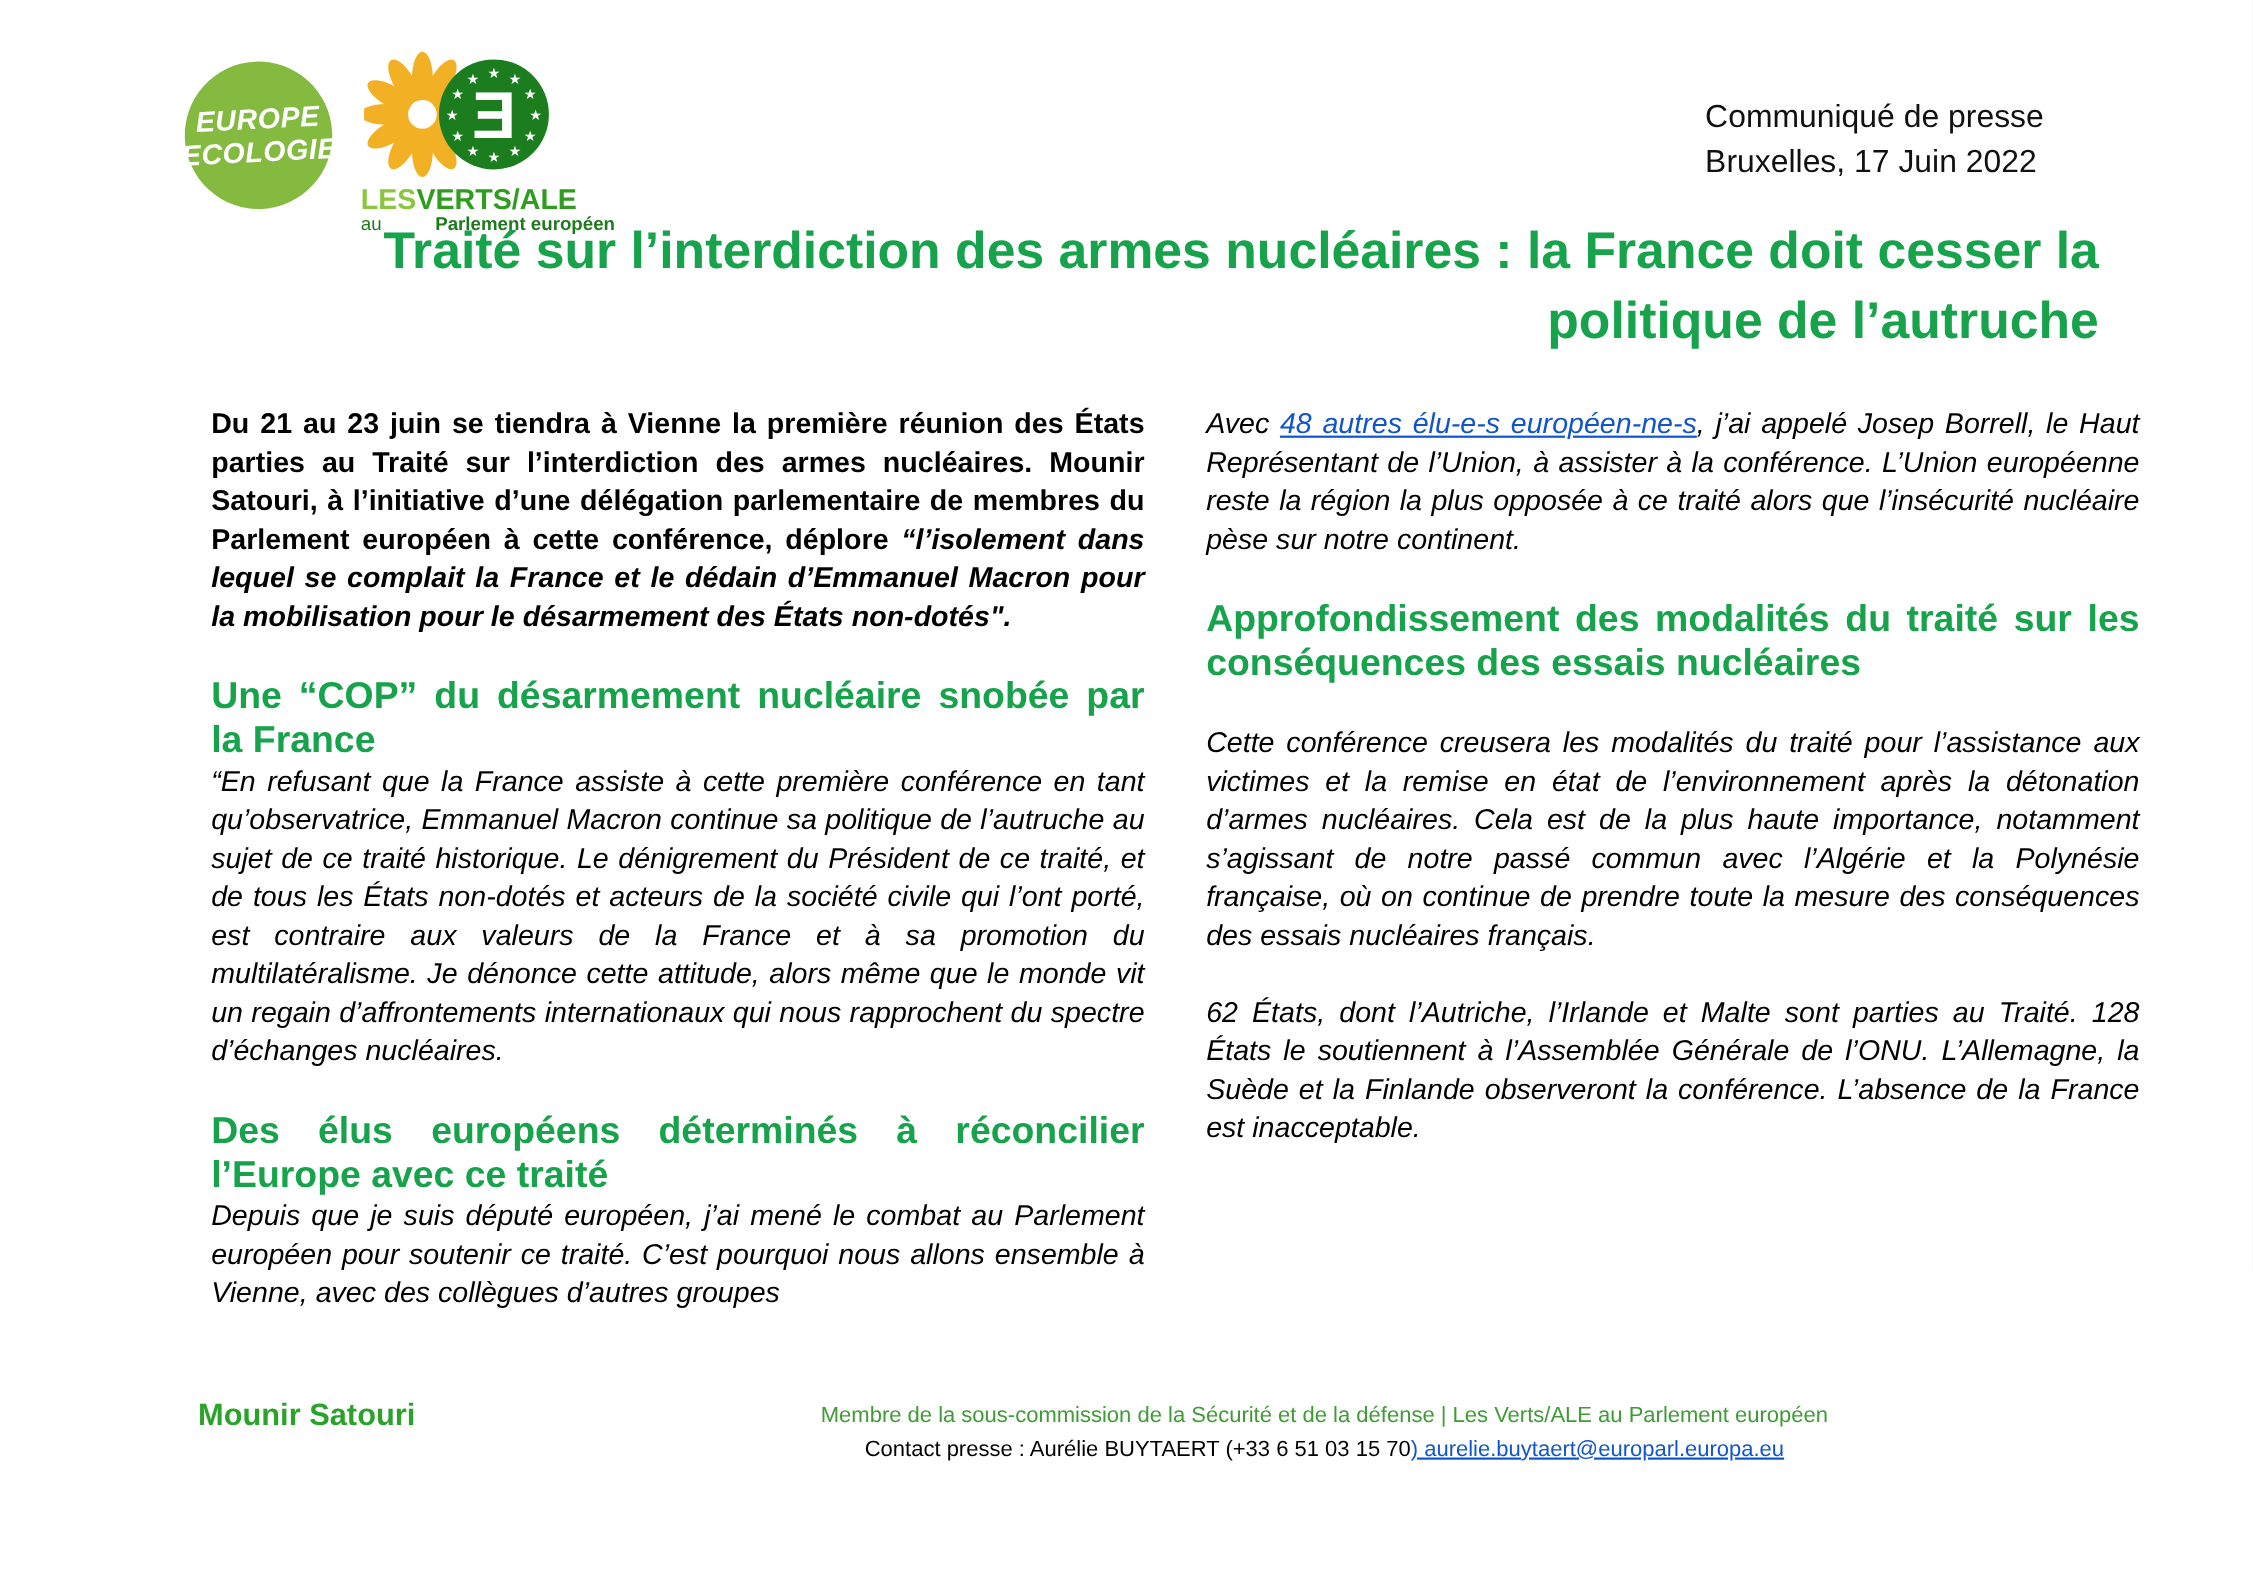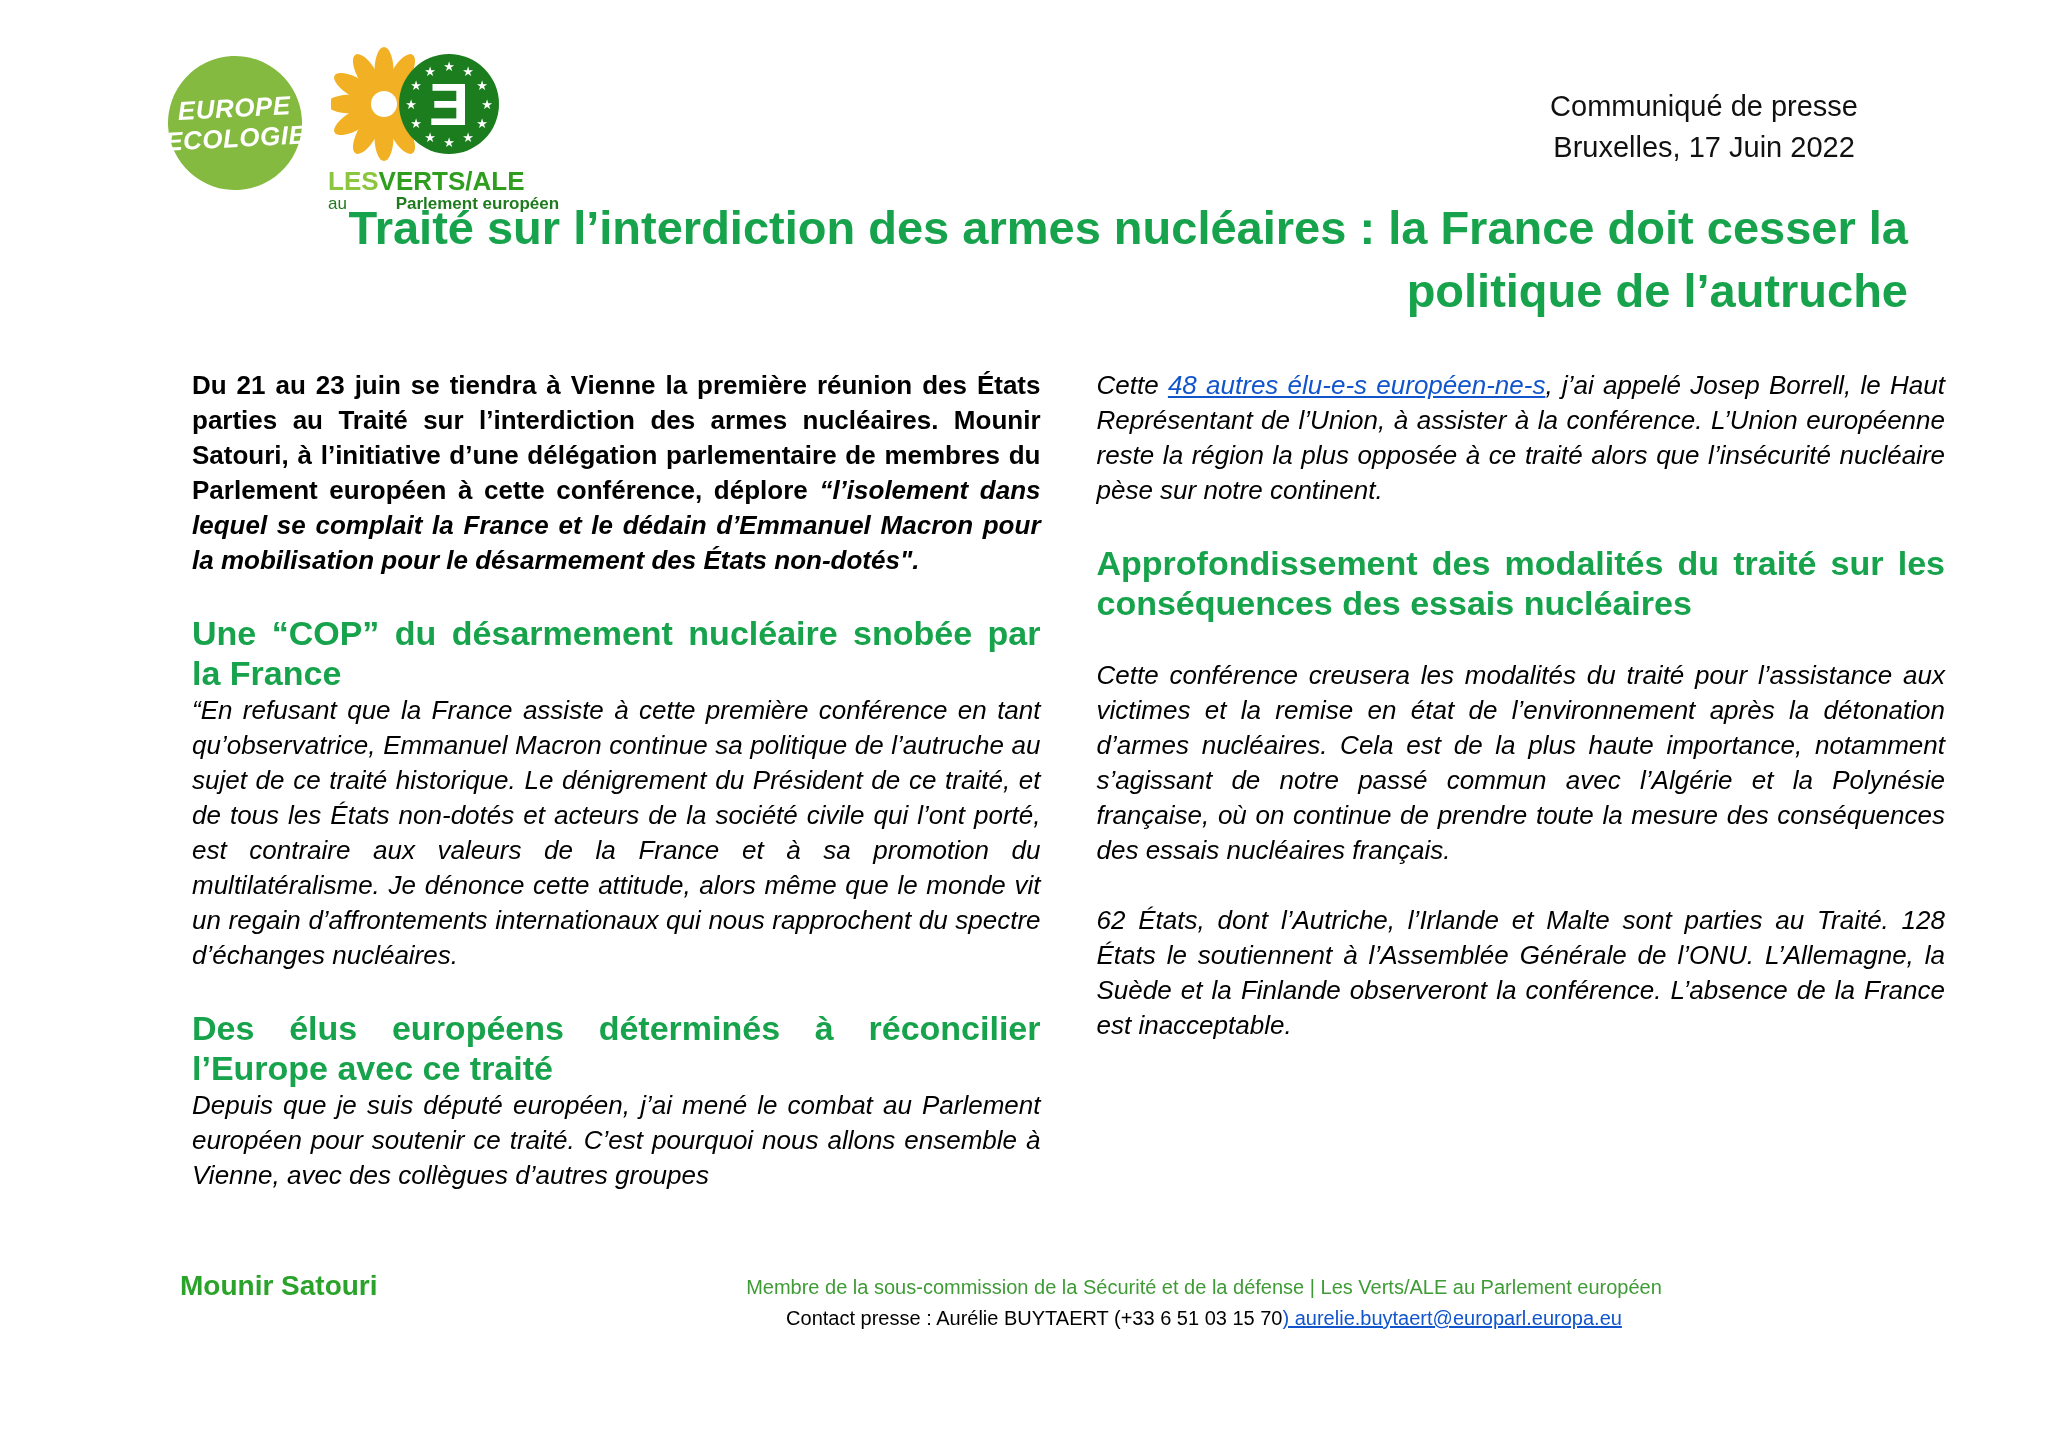--- a/index.html
+++ b/index.html
@@ -23,21 +23,21 @@
   .logo-verts{width:182px;text-align:center;}
   .logo-verts svg{display:block;margin:0 auto;}
   .verts-line{font-size:26px;line-height:26px;font-weight:bold;white-space:nowrap;text-align:center;}
   .verts-les{color:#8CC63F;font-weight:bold;}
   .verts-verts{color:#2F9E1F;}
   .verts-ale{color:#2F9E1F;}
   .verts-sub{font-size:17px;line-height:20px;color:#1F7A1E;white-space:nowrap;}
   .verts-sub b{font-weight:bold;padding-left:44px;}
   .dateline{
     position:absolute;top:86px;right:190px;
-    text-align:center;font-size:29px;line-height:41px;color:#111;
+    text-align:left;font-size:29px;line-height:41px;color:#111;
   }
   
   .title{
     position:absolute;top:196px;left:140px;right:140px;
     text-align:right;font-size:47px;line-height:63px;font-weight:bold;
     color:#17A24C;margin:0;
   }
   
   .columns{
     position:absolute;top:368px;left:192px;width:1753px;
@@ -124,21 +124,21 @@
   <main class="columns">
     <section class="col">
       <p class="lead"><span>Du 21 au 23 juin  se tiendra à Vienne la première réunion des États parties au Traité sur l’interdiction des armes nucléaires. Mounir Satouri, à l’initiative d’une délégation parlementaire de membres du Parlement européen à cette conférence, déplore </span><span class="bold-italic">“l’isolement dans lequel se complait la France et le dédain d’Emmanuel Macron pour la mobilisation pour le désarmement des États non-dotés".</span></p>
       <h2>Une “COP” du désarmement nucléaire snobée par la France</h2>
       <p class="italic">“En refusant que la France assiste à cette première conférence en tant qu’observatrice, Emmanuel Macron continue sa politique de l’autruche au sujet de ce traité historique. Le dénigrement du Président de ce traité, et de tous les États non-dotés et acteurs de la société civile qui l’ont porté, est contraire aux valeurs de la France et à sa promotion du multilatéralisme. Je dénonce cette attitude, alors même que le monde vit un regain d’affrontements internationaux qui nous rapprochent du spectre d’échanges nucléaires.</p>
       <h2>Des élus européens déterminés à réconcilier l’Europe avec ce traité</h2>
       <p class="italic">Depuis que je suis député européen, j’ai mené le combat au Parlement européen pour soutenir ce traité. C’est pourquoi nous allons ensemble à Vienne, avec des collègues d’autres groupes</p>
     </section>
 
     <section class="col">
-      <p class="italic"><span>Cette </span><a class="doc-link">48 autres élu-e-s européen-ne-s</a><span>, j’ai appelé Josep Borrell, le Haut Représentant de l’Union, à assister à la conférence. L’Union européenne reste la région la plus opposée à ce traité alors que l’insécurité nucléaire pèse sur notre continent.</span></p>
+      <p class="italic"><span>Avec </span><a class="doc-link">48 autres élu-e-s européen-ne-s</a><span>, j’ai appelé Josep Borrell, le Haut Représentant de l’Union, à assister à la conférence. L’Union européenne reste la région la plus opposée à ce traité alors que l’insécurité nucléaire pèse sur notre continent.</span></p>
       <h2 class="h-gap">Approfondissement des modalités du traité sur les conséquences des essais nucléaires</h2>
       <p class="italic">Cette conférence creusera les modalités du traité pour l’assistance aux victimes et la remise en état de l’environnement après la détonation d’armes nucléaires. Cela est de la plus haute importance, notamment s’agissant de notre passé commun avec l’Algérie et la Polynésie française, où on continue de prendre toute la mesure des conséquences des essais nucléaires français.</p>
       <p class="italic">62 États, dont l’Autriche, l’Irlande et Malte sont parties au Traité. 128 États le soutiennent à l’Assemblée Générale de l’ONU. L’Allemagne, la Suède et la Finlande observeront la conférence. L’absence de la France est inacceptable.</p>
     </section>
   </main>
 
   <div class="footer-author">Mounir Satouri</div>
   <div class="footer-block">
     <div class="footer-role">Membre de la sous-commission de la Sécurité et de la défense | Les Verts/ALE au Parlement européen</div>
     <div class="footer-contact"><span>Contact presse : Aurélie BUYTAERT  (+33 6 51 03 15 70</span><a class="doc-link">) aurelie.buytaert@europarl.europa.eu</a></div>

